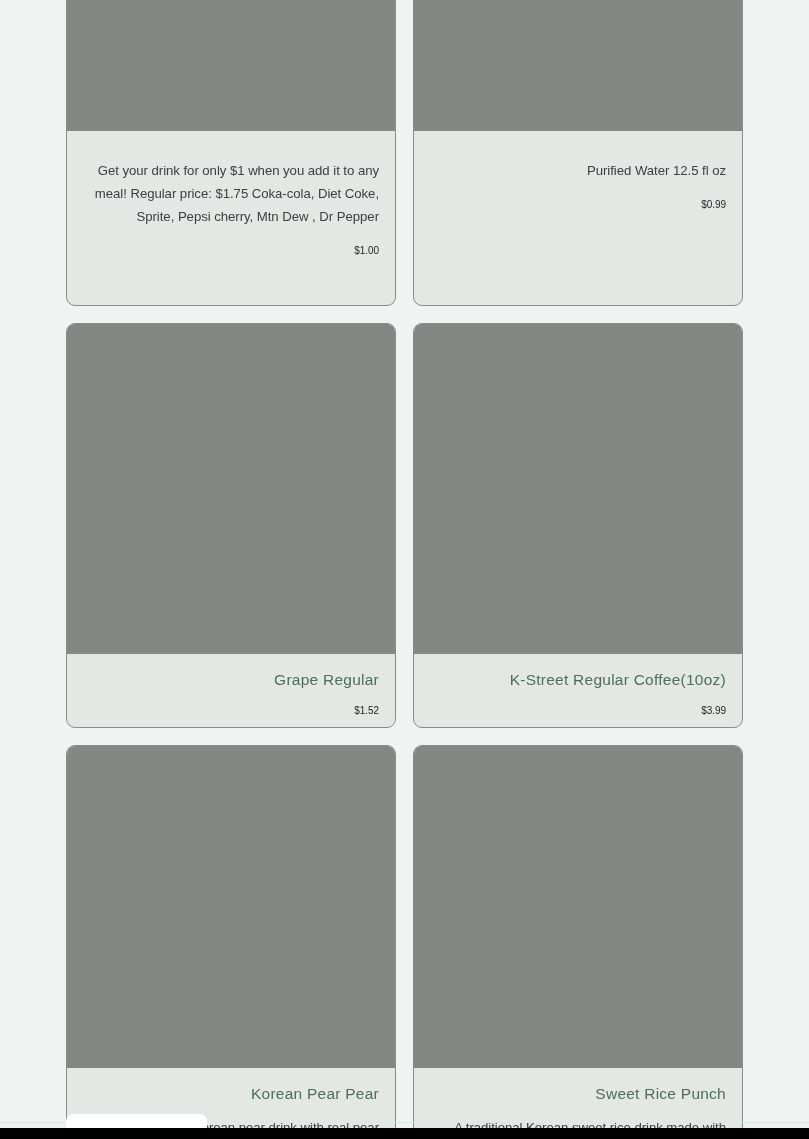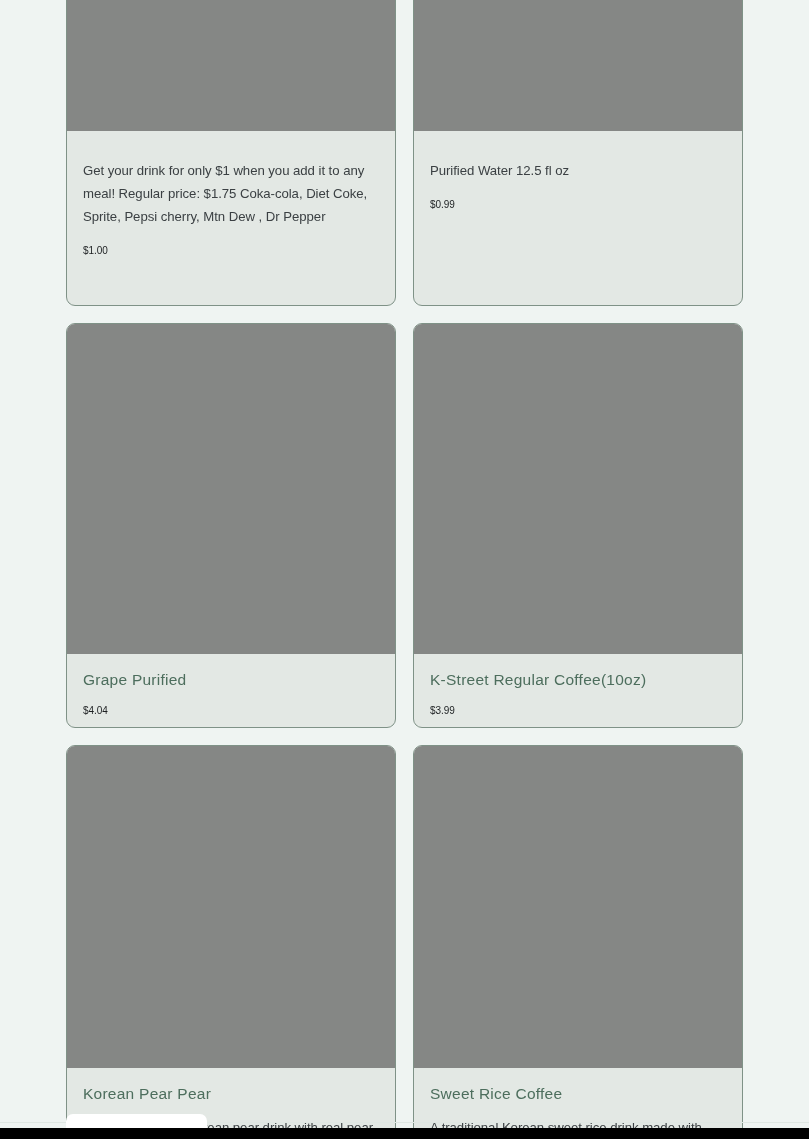--- a/index.html
+++ b/index.html
@@ -47,20 +47,21 @@
   }
   .product-card.tall .card-image { height: 330px; }
   .product-card.mid  .card-image { height: 330px; }
   .product-card.bot  .card-image { height: 322px; }
 
   .card-body {
     padding: 16px 16px 14px 16px;
     display: flex;
     flex-direction: column;
     box-sizing: border-box;
+    text-align: right;
   }
 
   .card-title {
     color: #4d6e5d;
     font-size: 15.5px;
     line-height: 20px;
     letter-spacing: 0.25px;
     margin: 0 0 12px 0;
     font-weight: 400;
   }
@@ -128,22 +129,22 @@
     <div class="card-body">
       <div class="card-title"></div>
       <div class="card-desc"><span>Purified Water 12.5 fl oz</span></div>
       <div class="card-price">$0.99</div>
     </div>
   </div>
 
   <div class="product-card mid">
     <div class="card-image"></div>
     <div class="card-body">
-      <div class="card-title">Grape Purified</div>
-      <div class="card-price">$4.04</div>
+      <div class="card-title">Grape Regular</div>
+      <div class="card-price">$1.52</div>
     </div>
   </div>
 
   <div class="product-card mid">
     <div class="card-image"></div>
     <div class="card-body">
       <div class="card-title">K-Street Regular Coffee(10oz)</div>
       <div class="card-price">$3.99</div>
     </div>
   </div>
@@ -153,21 +154,21 @@
     <div class="card-body">
       <div class="card-title">Korean Pear Pear</div>
       <div class="card-desc"><span>Smooth and juicy Korean pear drink with real pear pulp. Naturally sweet and super refreshing — a favorite in Korea! </span></div>
 
     </div>
   </div>
 
   <div class="product-card bot">
     <div class="card-image"></div>
     <div class="card-body">
-      <div class="card-title">Sweet Rice Coffee</div>
+      <div class="card-title">Sweet Rice Punch</div>
       <div class="card-desc"><span>A traditional Korean sweet rice drink made with malt and cooked rice. Lightly sweet, slightly nutty, and perfectly refreshing. Served cold....</span></div>
 
     </div>
   </div>
 
 </div>
 
 <div class="page-footer-divider"></div>
 <div class="footer-chip"></div>
 <div class="system-bar"></div>

